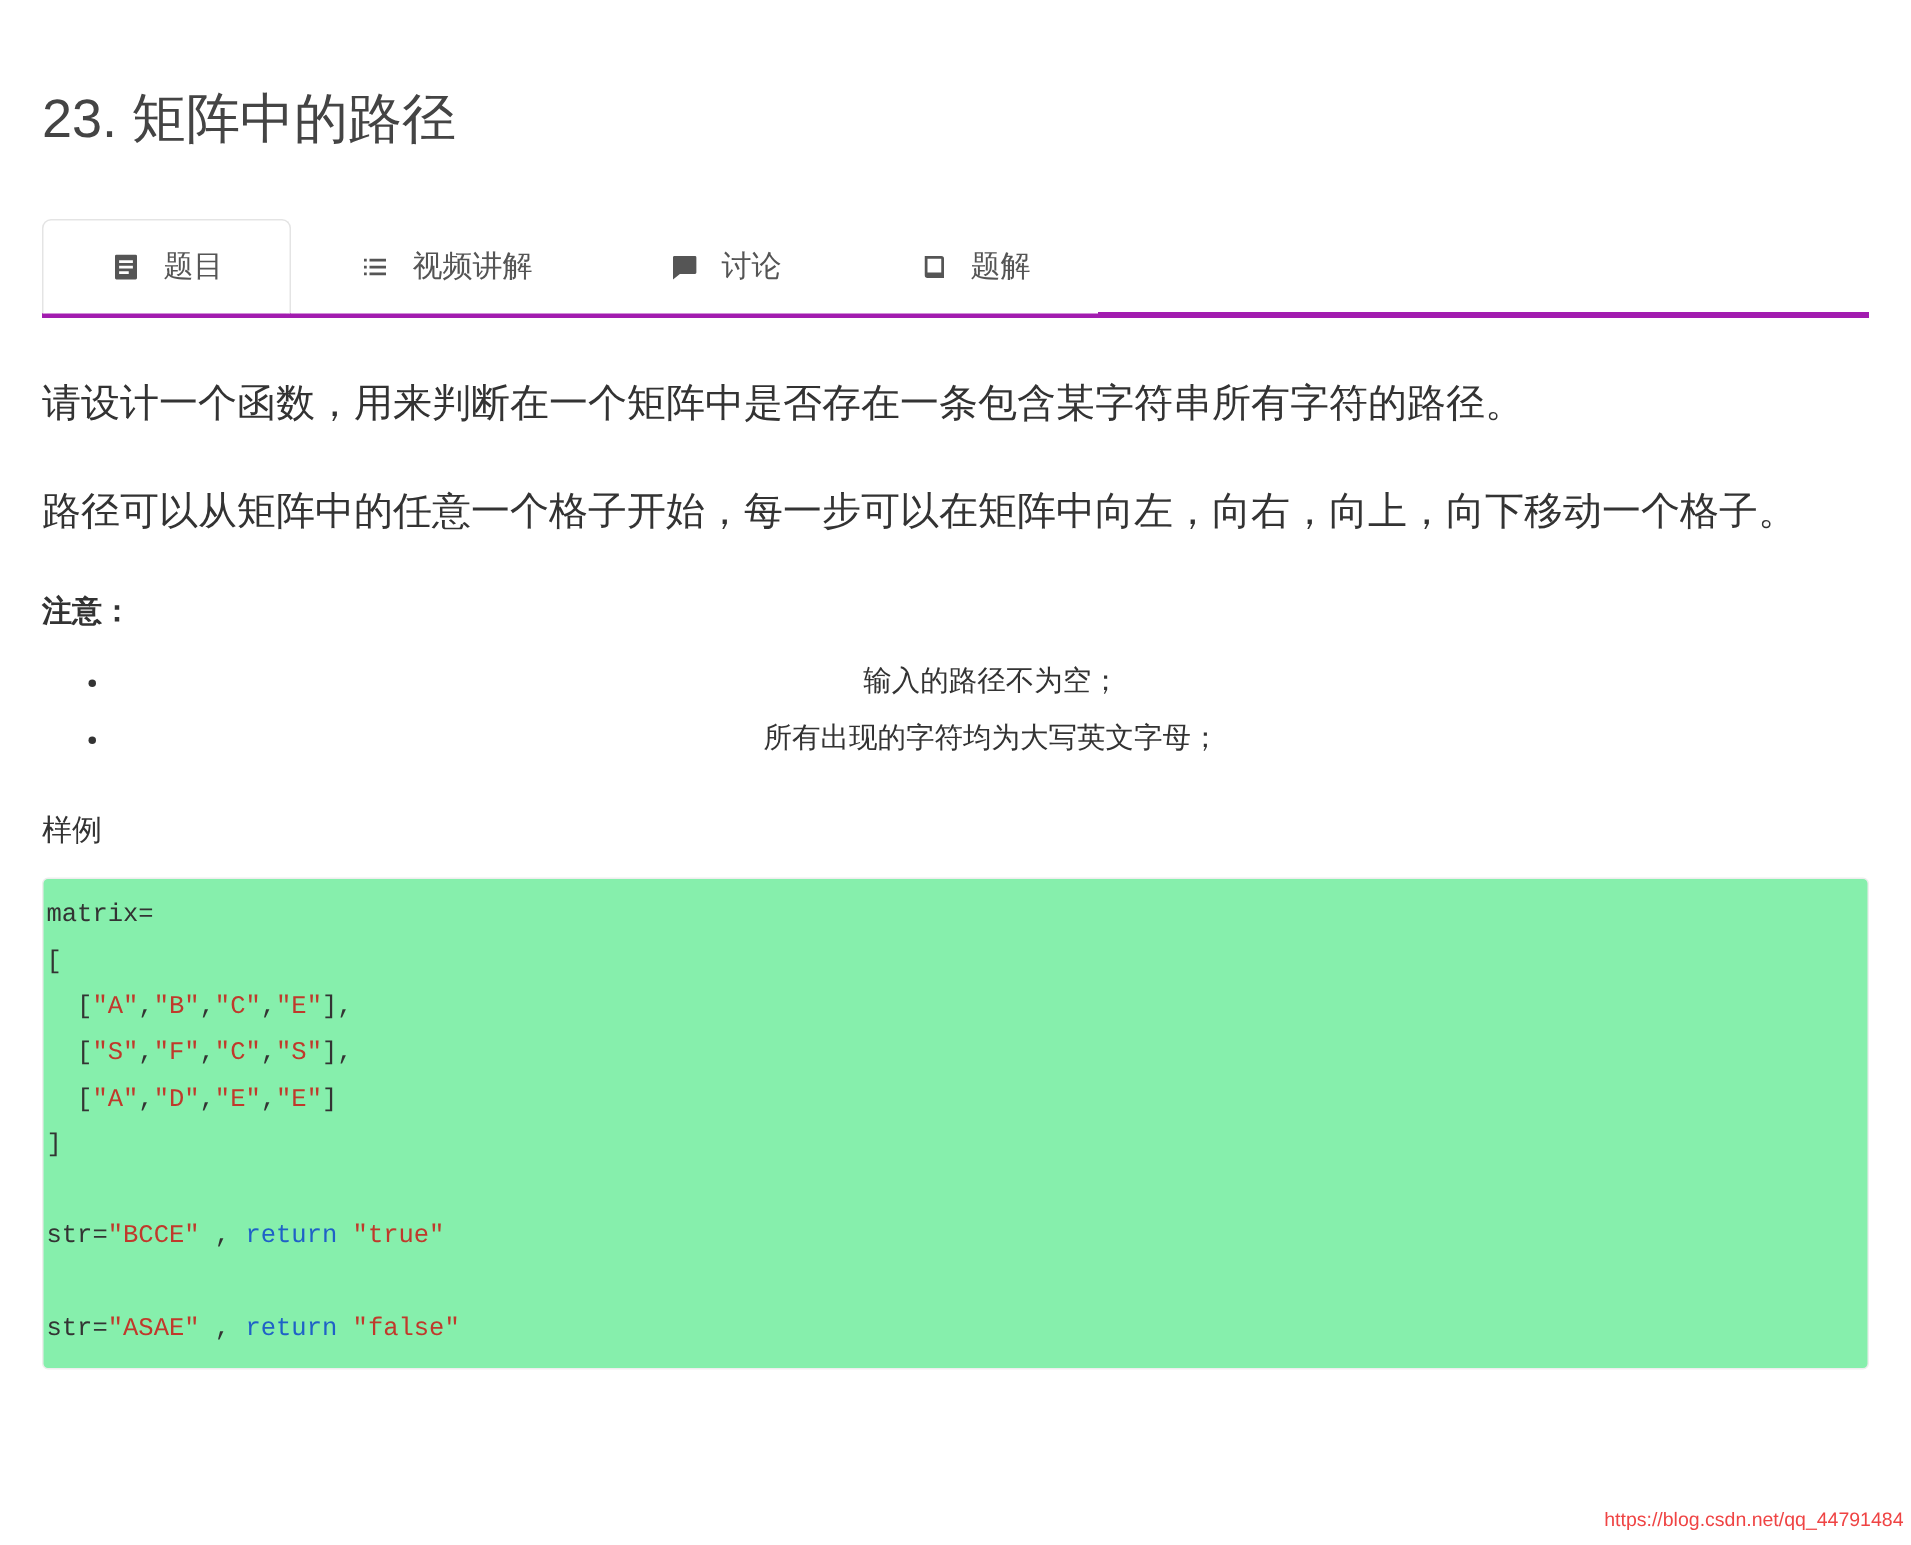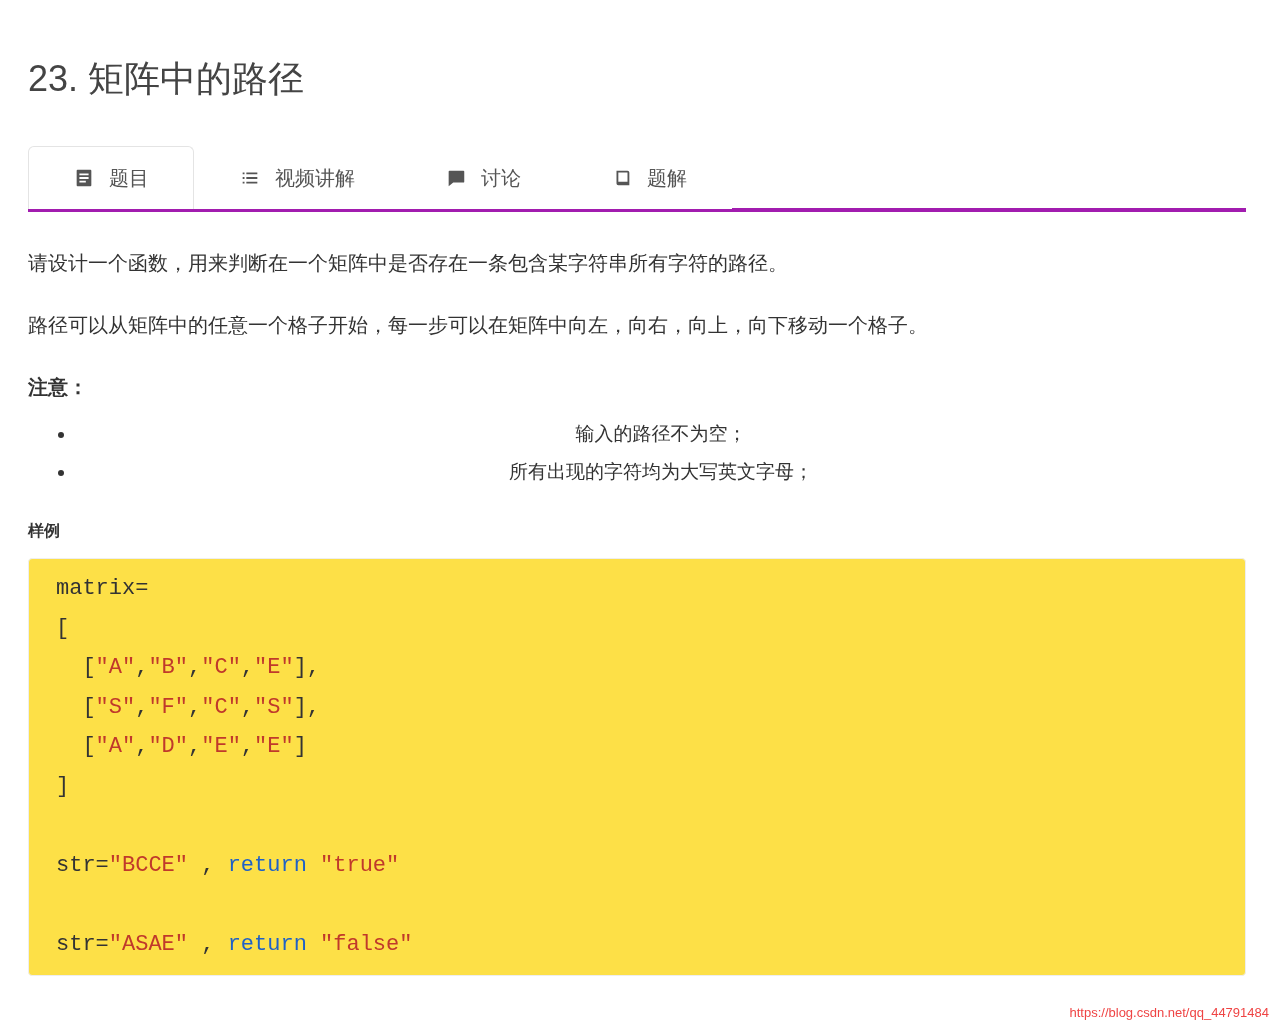--- a/index.html
+++ b/index.html
@@ -43,49 +43,49 @@
   }
   .tab.active {
     border-color: #e4e4e4;
     border-radius: 6px 6px 0 0;
     background: #fff;
   }
   .tab .ic { color: #555; display: inline-flex; }
   .content p {
     margin: 0 0 28px 0;
     color: #333;
-    font-size: 20px;
+    font-size: 26px;
   }
   .content .note-head {
     font-weight: 700;
     font-size: 20px;
     margin: 0 0 14px 0;
   }
   .content ul {
     margin: 0 0 28px 0;
     padding-left: 48px;
   }
   .content ul li {
     font-size: 19px;
     color: #333;
     margin: 6px 0;
     text-align: center;
   }
   .content .sample-head {
-    font-weight: 700;
-    font-size: 16px;
+    font-weight: 400;
+    font-size: 20px;
     margin: 0 0 14px 0;
   }
   pre.code {
-    background: #fde047;
+    background: #86efac;
     border: 1px solid #eee;
     border-radius: 4px;
-    padding: 10px 27px;
+    padding: 10px 2px;
     font-family: Consolas, "Courier New", monospace;
-    font-size: 22px;
+    font-size: 17px;
     line-height: 1.8;
     white-space: pre;
     overflow-x: auto;
     margin: 0;
   }
   .tok-str { color: #c0392b; }
   .tok-kw  { color: #1f61c7; }
   .watermark {
     position: fixed;
     right: 5px;

